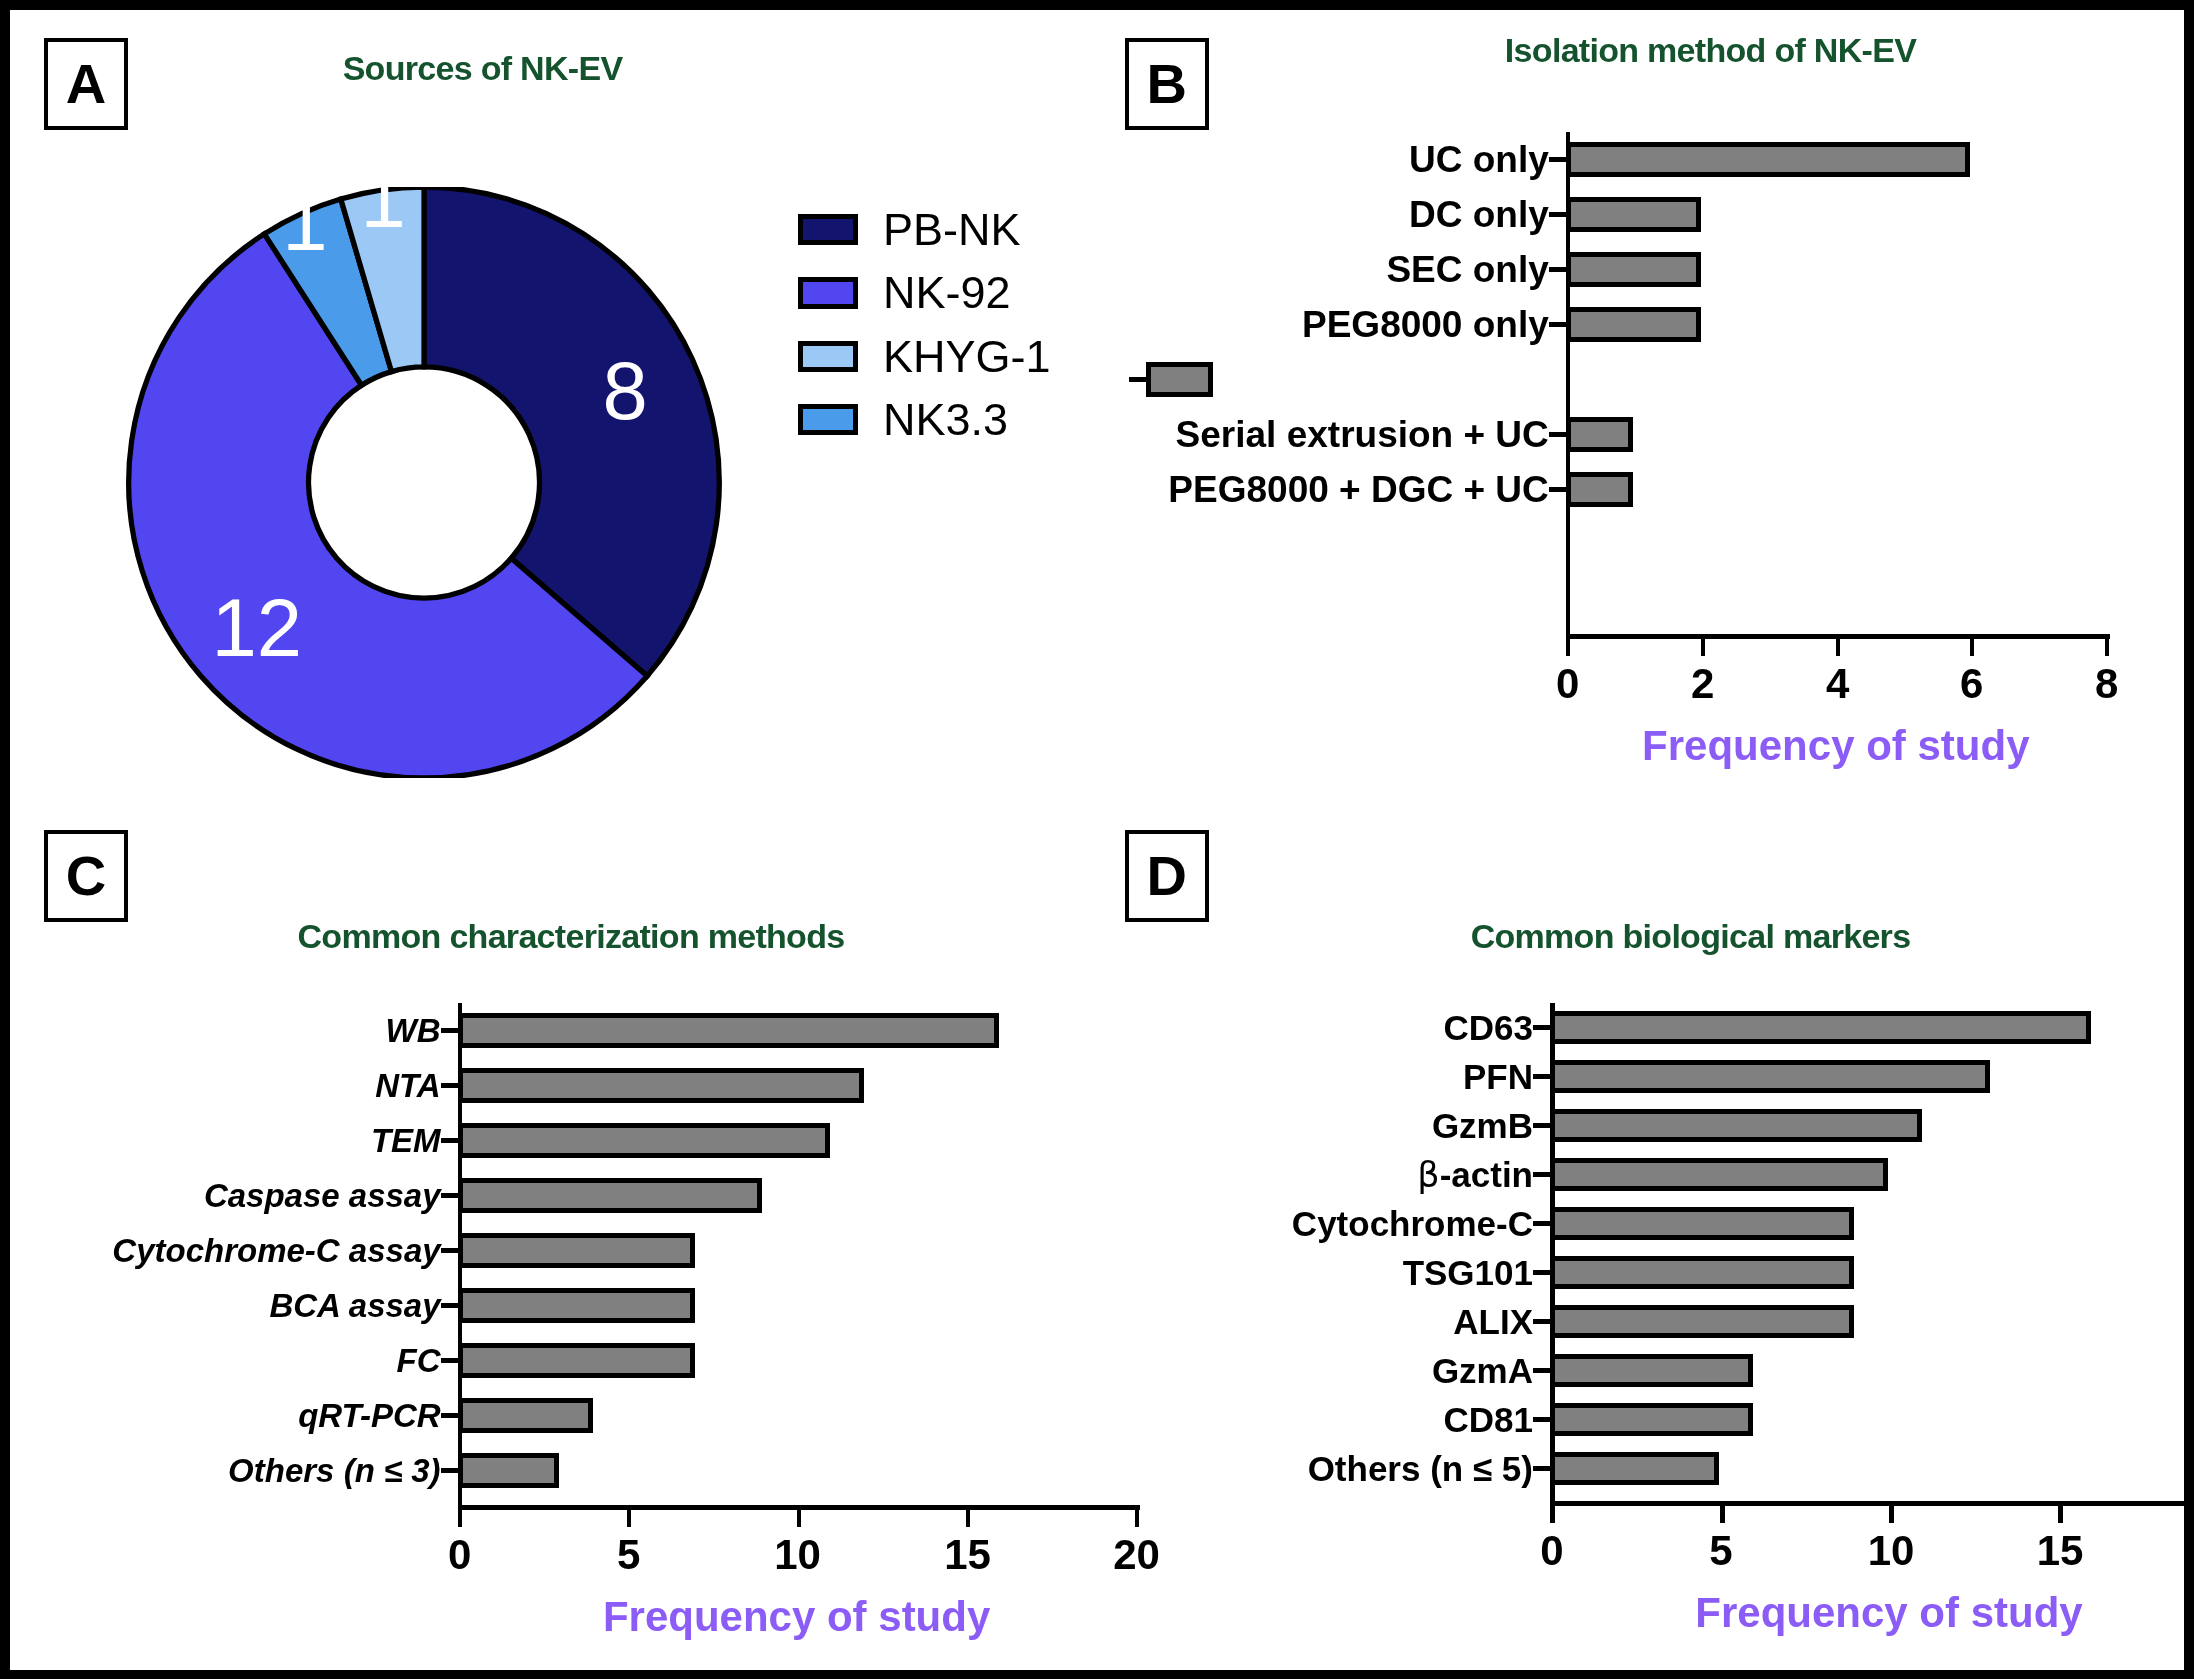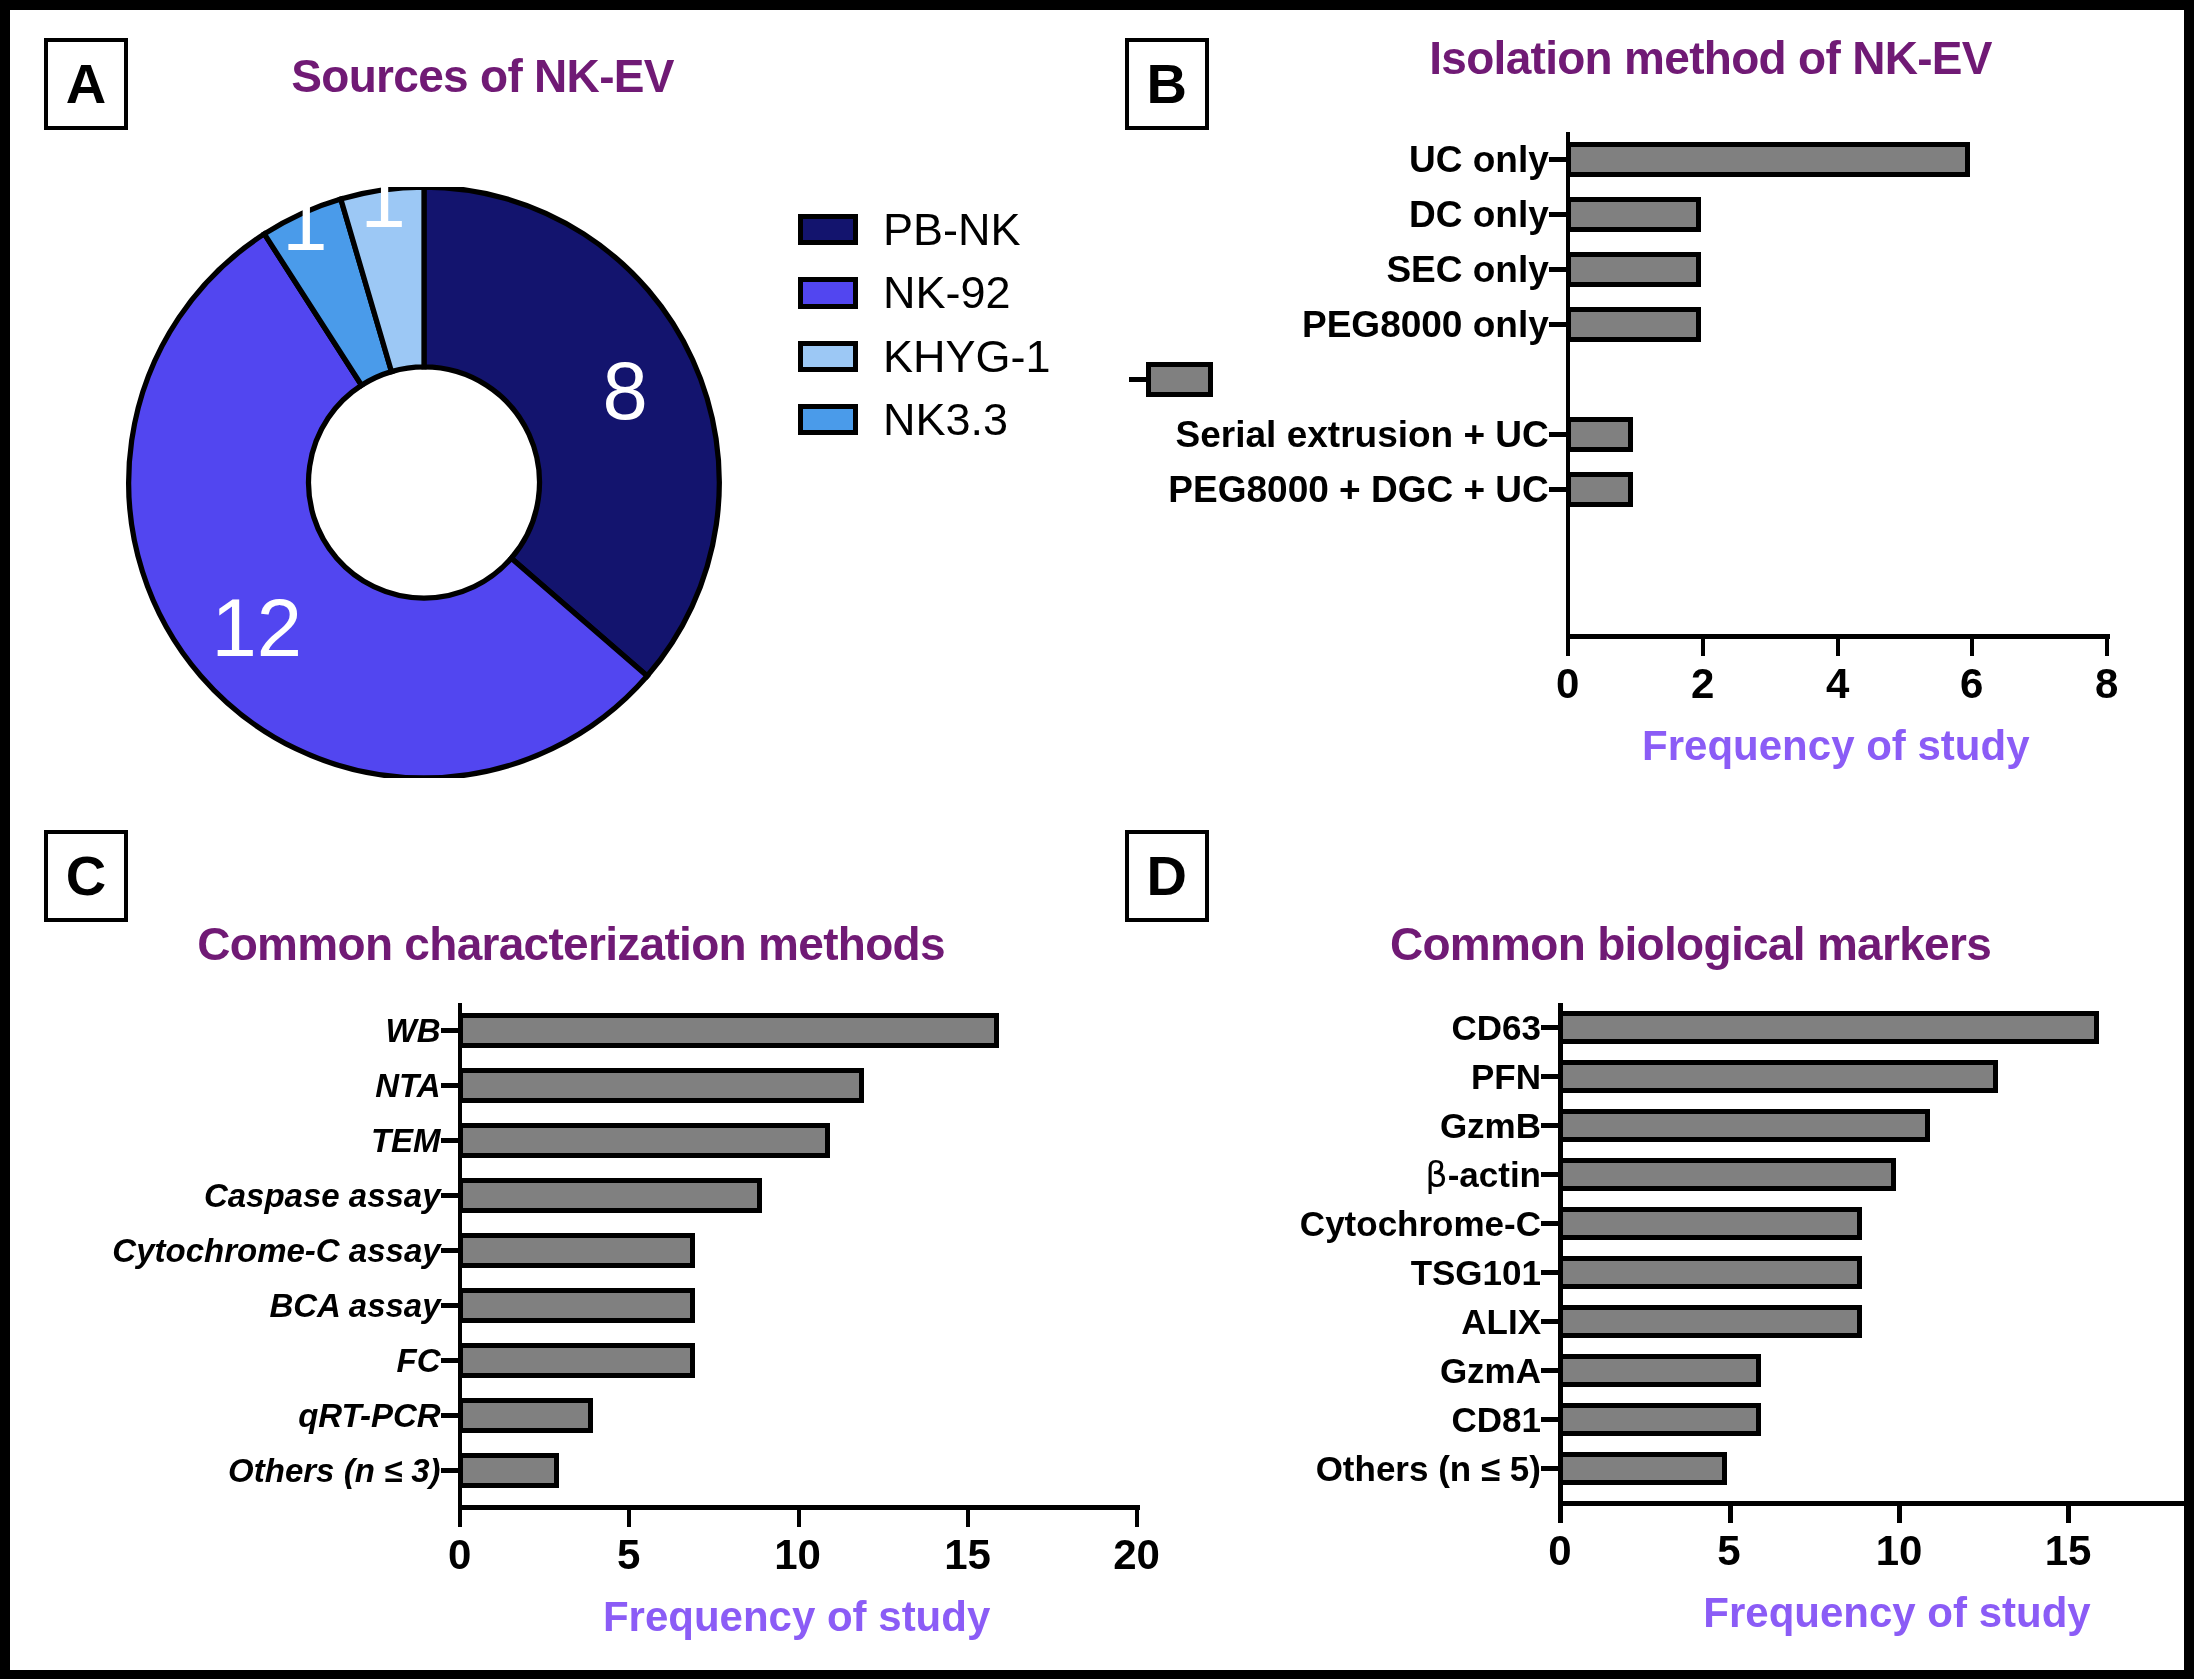--- a/index.html
+++ b/index.html
@@ -13,22 +13,22 @@
   .panel{position:absolute;box-sizing:border-box;}
 
   
   .badge{
     position:absolute;border:4.6px solid #000;background:#fff;
     width:76px;height:84px;display:flex;align-items:center;justify-content:center;
     font-weight:bold;font-size:56px;line-height:1;color:#000;z-index:6;
   }
 
   .ptitle{
-    position:absolute;font-weight:bold;color:#701a75;text-align:center;
-    font-size:46px;letter-spacing:-0.7px;white-space:nowrap;
+    position:absolute;font-weight:bold;color:#14532d;text-align:center;
+    font-size:34px;letter-spacing:-0.7px;white-space:nowrap;
   }
 
   
   #panel-a{left:0;top:0;width:1103px;height:808px;}
   #donut-wrap{position:absolute;left:99px;top:177px;width:630px;height:591px;}
   #donut-svg{width:100%;height:100%;display:block;}
   .slice-label{
     fill:#ffffff;font-family:"Liberation Sans",sans-serif;font-size:62px;
     text-anchor:middle;dominant-baseline:central;
   }
@@ -241,21 +241,21 @@
         <div class="xticklabel" style="left: 934px; top: 531px;">15</div>
         <div class="xtick" style="left: 1101px; top: 502px; height: 22px;"></div>
         <div class="xticklabel" style="left: 1103px; top: 531px;">20</div>
         <div class="xaxis-title" style="left: 763px; top: 590px;">Frequency of study</div>
       </div>
   </div>
 
   <div class="panel" id="panel-d">
     <div class="badge" style="left:11.8px;top:11.8px;">D</div>
     <div class="ptitle" id="title-d" style="left:118px;top:99px;width:919px;">Common biological markers</div>
-    <div class="chart" id="chart-d" style="left: 8px; top: 185px; width: 1051px; height: 657px;">
+    <div class="chart" id="chart-d" style="left: 0; top: 185px; width: 1051px; height: 657px;">
         <div class="bar-rows" style="width: 1140px;">
           <div class="bar-row" style="height: 49px;">
             <div class="bar-label" style="width: 420px;">CD63</div>
             <div class="tickmark"></div>
             <div class="bar" style="width: 541px; height: 33px; background: rgb(128, 128, 128); border-color: rgb(0, 0, 0);"></div>
           </div>
           <div class="bar-row" style="height: 49px;">
             <div class="bar-label" style="width: 420px;">PFN</div>
             <div class="tickmark"></div>
             <div class="bar" style="width: 440px; height: 33px; background: rgb(128, 128, 128); border-color: rgb(0, 0, 0);"></div>

